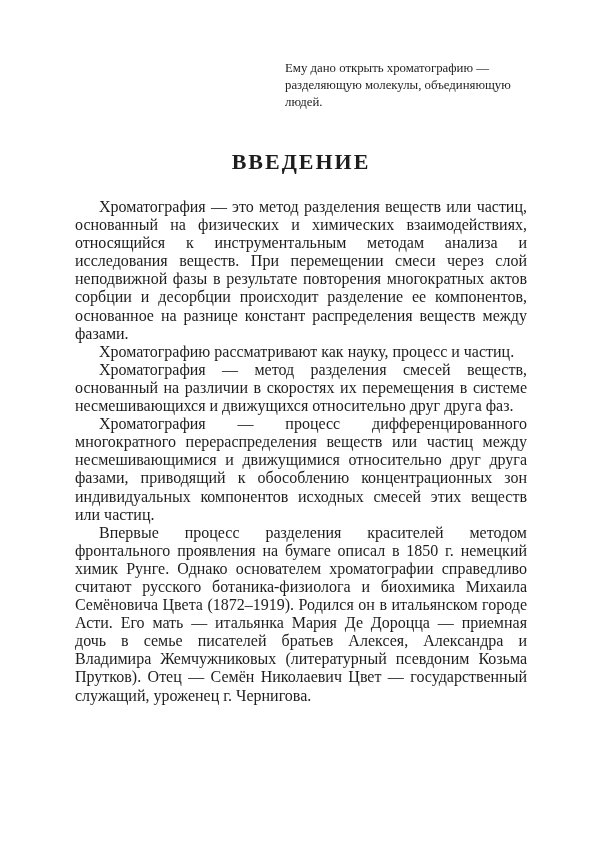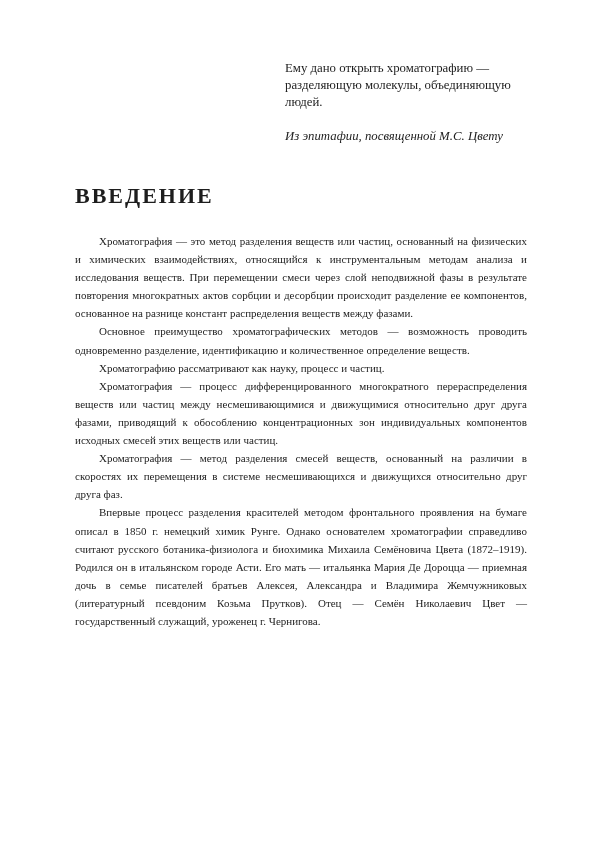--- a/index.html
+++ b/index.html
@@ -31,50 +31,49 @@
   }
   .epigraph-attribution {
     margin-top: 17px;
     margin-left: 210px;
     font-size: 12.8px;
     line-height: 17px;
     font-style: italic;
   }
   .page-title {
     margin-top: 38px;
+    text-align: center;
     font-weight: bold;
     font-size: 22px;
     letter-spacing: 2px;
   }
   .bodytext {
     margin-top: 23px;
-    font-size: 11px;
+    font-size: 16px;
     line-height: 18.1px;
     text-align: justify;
   }
   .bodytext p {
     margin: 0;
     text-indent: 24px;
   }
 </style>
 </head>
 <body>
 
 <div class="page">
   <div class="content">
 
     <div class="epigraph">Ему дано открыть хроматографию — разделяющую молекулы, объединяющую людей.</div>
 
-    <div class="epigraph-attribution">Из эпитафии, посвященной М.С. Цвету</div>
 
     <h1 class="page-title">ВВЕДЕНИЕ</h1>
 
     <div class="bodytext">
       <p>Хроматография — это метод разделения веществ или частиц, основанный на физических и химических взаимодействиях, относящийся к инструментальным методам анализа и исследования веществ. При перемещении смеси через слой неподвижной фазы в результате повторения многократных актов сорбции и десорбции происходит разделение ее компонентов, основанное на разнице констант распределения веществ между фазами.</p>
-      <p>Основное преимущество хроматографических методов — возможность проводить одновременно разделение, идентификацию и количественное определение веществ.</p>
       <p>Хроматографию рассматривают как науку, процесс и частиц.</p>
+      <p>Хроматография — метод разделения смесей веществ, основанный на различии в скоростях их перемещения в системе несмешивающихся и движущихся относительно друг друга фаз.</p>
       <p>Хроматография — процесс дифференцированного многократного перераспределения веществ или частиц между несмешивающимися и движущимися относительно друг друга фазами, приводящий к обособлению концентрационных зон индивидуальных компонентов исходных смесей этих веществ или частиц.</p>
-      <p>Хроматография — метод разделения смесей веществ, основанный на различии в скоростях их перемещения в системе несмешивающихся и движущихся относительно друг друга фаз.</p>
       <p>Впервые процесс разделения красителей методом фронтального проявления на бумаге описал в 1850 г. немецкий химик Рунге. Однако основателем хроматографии справедливо считают русского ботаника-физиолога и биохимика Михаила Семёновича Цвета (1872–1919). Родился он в итальянском городе Асти. Его мать — итальянка Мария Де Дороцца — приемная дочь в семье писателей братьев Алексея, Александра и Владимира Жемчужниковых (литературный псевдоним Козьма Прутков). Отец — Семён Николаевич Цвет — государственный служащий, уроженец г. Чернигова.</p>
     </div>
 
   </div>
 </div>
 
 </body></html>

